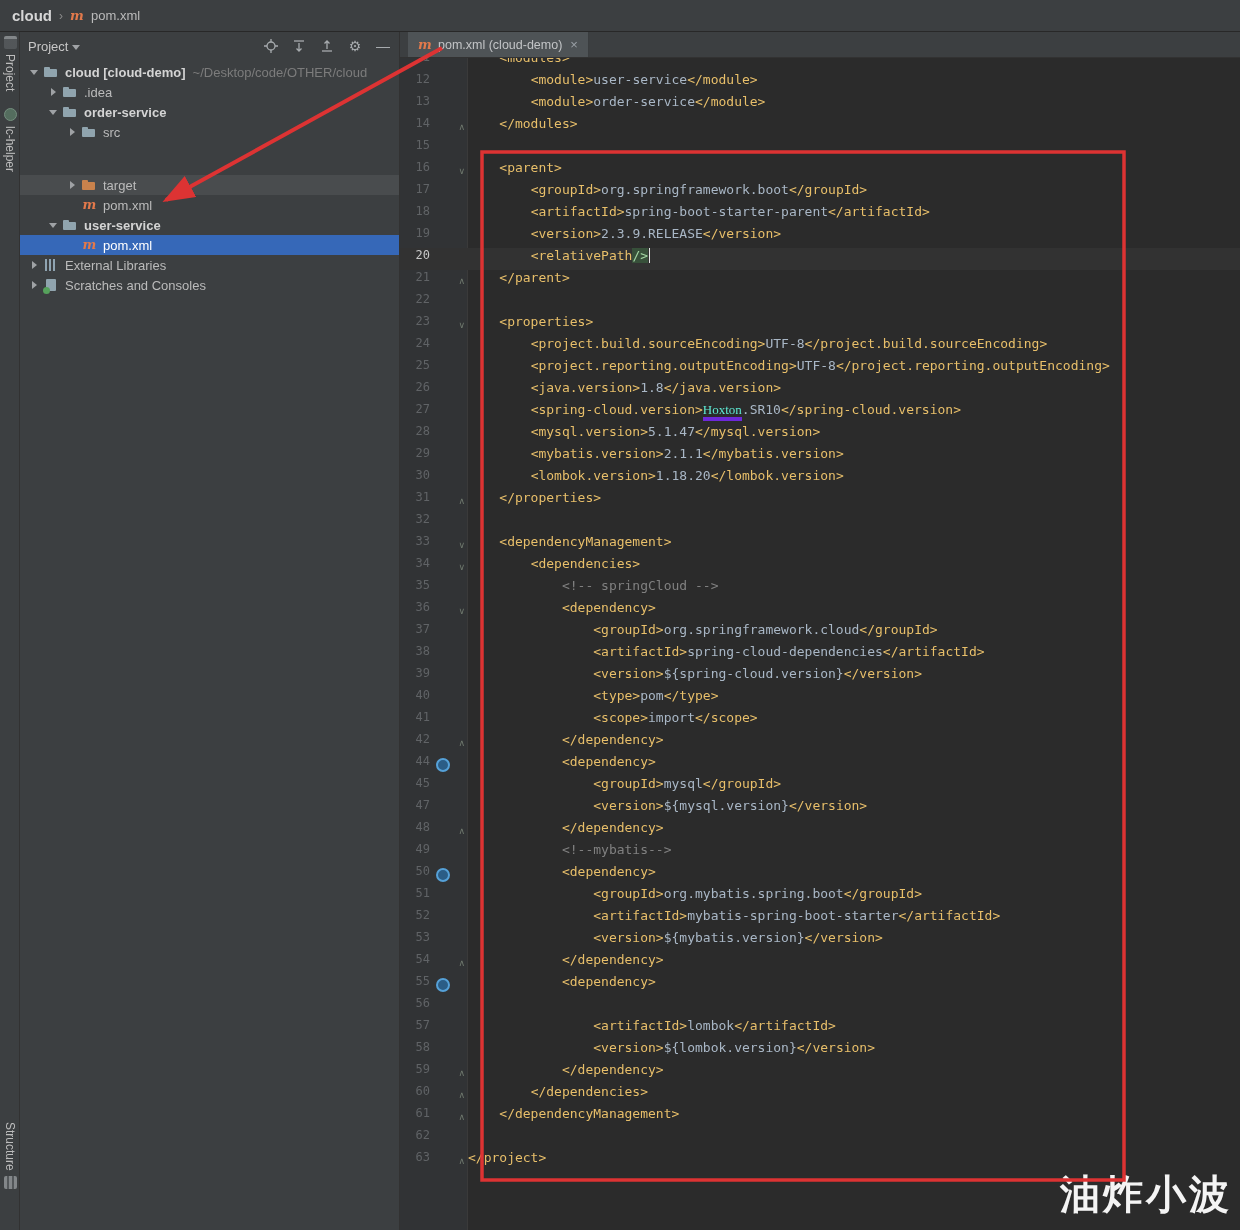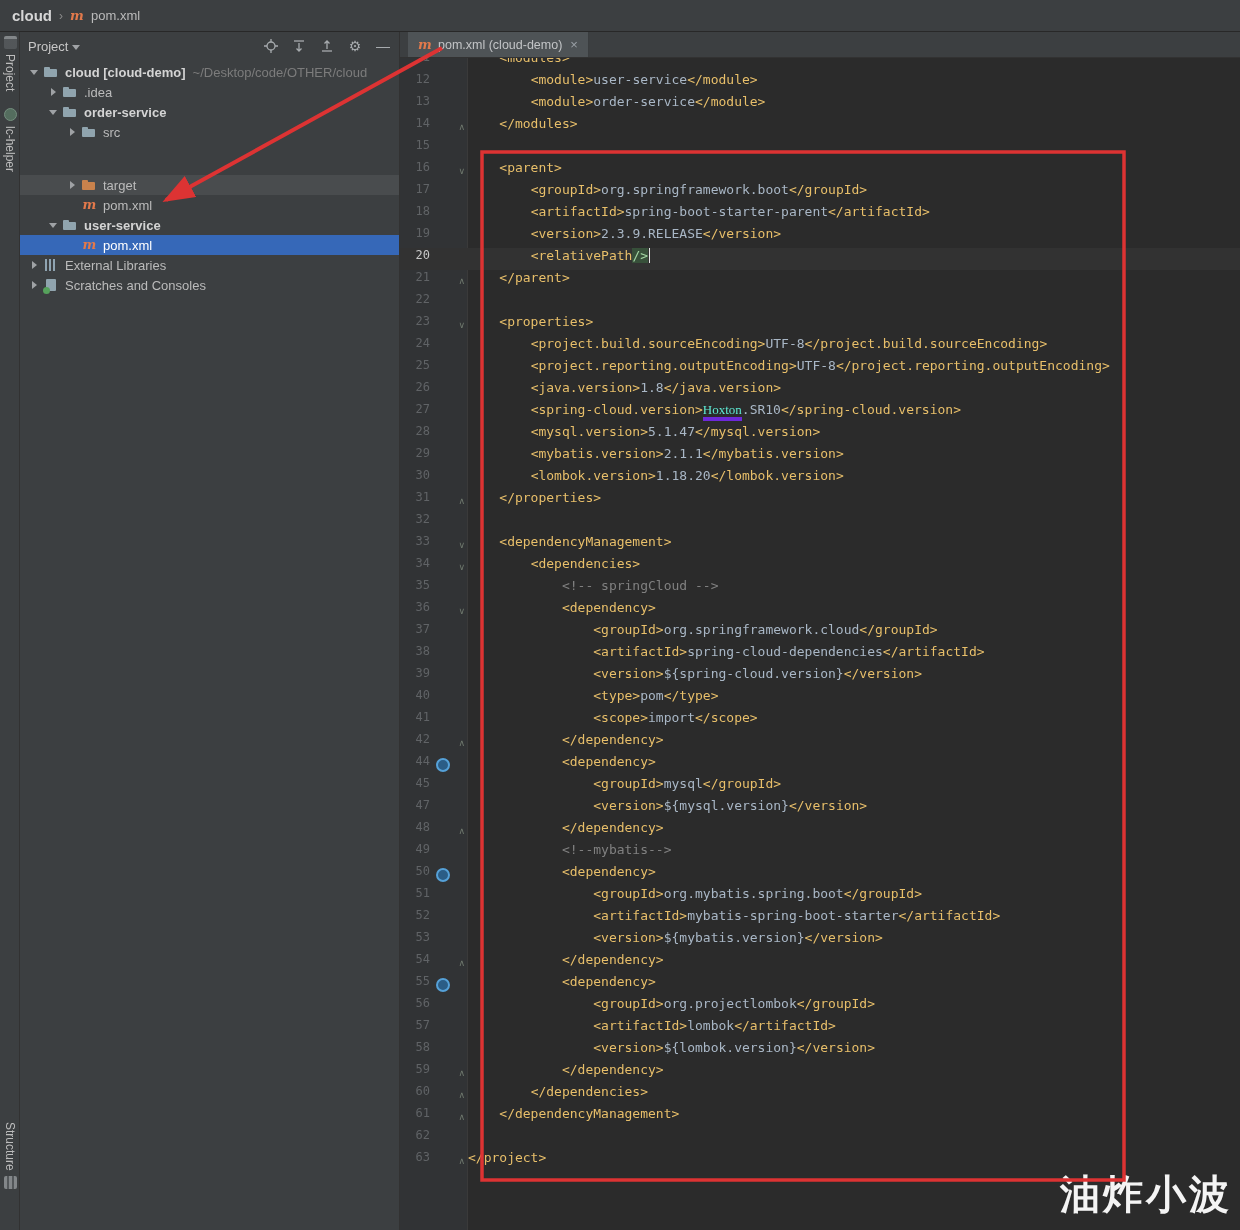--- a/index.html
+++ b/index.html
@@ -458,21 +458,20 @@
       <div class="crow">
         <span class="num">55</span>
         <span class="ico">
           <span class="dep"></span>
         </span>
         <span class="txt">            <span class="sg-t">&lt;dependency&gt;</span></span>
       </div>
       <div class="crow">
         <span class="num">56</span>
         <span class="ico"></span>
-        <span class="txt">                <span class="sg-t">&lt;groupId&gt;</span><span class="sg-x">org.projectlombok</span><span class="sg-t">&lt;/groupId&gt;</span></span>
       </div>
       <div class="crow">
         <span class="num">57</span>
         <span class="ico"></span>
         <span class="txt">                <span class="sg-t">&lt;artifactId&gt;</span><span class="sg-x">lombok</span><span class="sg-t">&lt;/artifactId&gt;</span></span>
       </div>
       <div class="crow">
         <span class="num">58</span>
         <span class="ico"></span>
         <span class="txt">                <span class="sg-t">&lt;version&gt;</span><span class="sg-x">${lombok.version}</span><span class="sg-t">&lt;/version&gt;</span></span>

